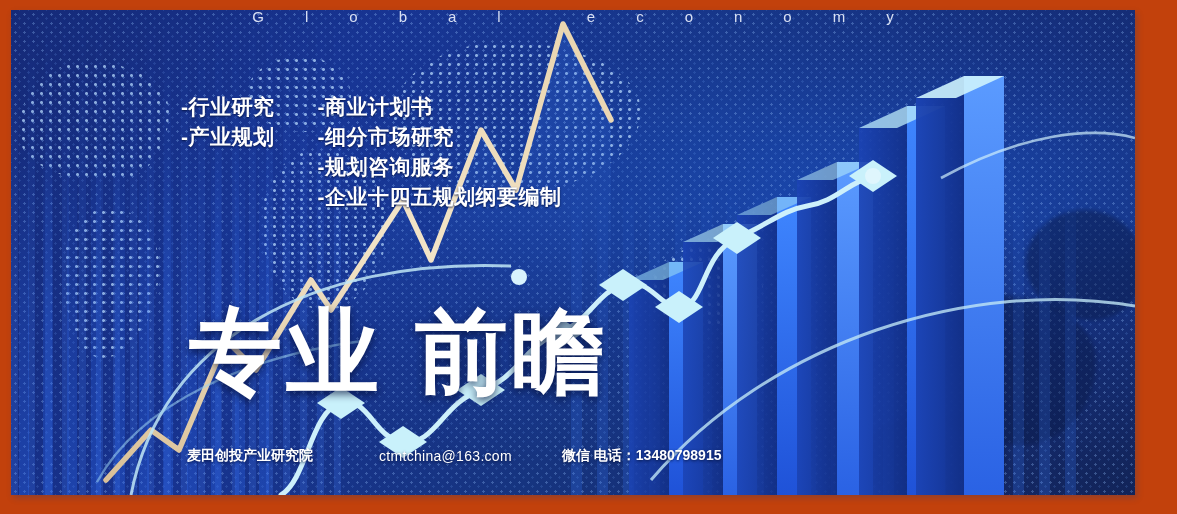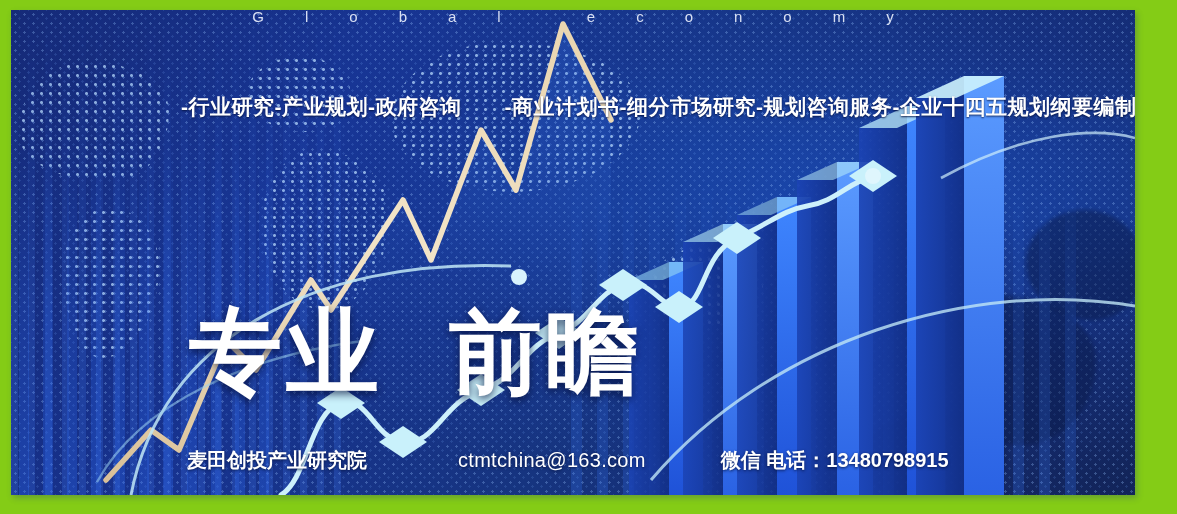--- a/index.html
+++ b/index.html
@@ -1,21 +1,21 @@
 <!DOCTYPE html>
 <html><head>
 <meta charset="utf-8">
 <style>
   html,body{margin:0;padding:0;background:#fafbfc;}
   body{font-family:"Liberation Sans","DejaVu Sans",sans-serif;}
 
   #stage{
     position:relative;
     width:1177px;height:514px;
-    background:#84cc16;
+    background:#c2410c;
     overflow:hidden;
   }
 
   
   #panel{
     position:absolute;
     left:11px;top:10px;
     width:1124px;height:485px;
     background:
       radial-gradient(120% 90% at 78% 38%, rgba(30,92,220,.55) 0%, rgba(24,62,170,.28) 38%, rgba(0,0,0,0) 66%),
@@ -93,51 +93,51 @@
     font-weight:400;
     opacity:.92;
     white-space:nowrap;
   }
 
   
   #services{
     position:absolute;left:170px;top:82px;
     display:flex;gap:43px;
   }
-  .svc-col{display:flex;}
+  .svc-col{display:flex;flex-direction:column;}
   .svc-item{
     color:#ffffff;
     font-size:21px;
     font-weight:700;
     line-height:30px;
     letter-spacing:.5px;
     text-shadow:0 1px 2px rgba(4,16,60,.85);
     white-space:nowrap;
   }
 
   
   #headline{
     position:absolute;left:178px;top:296px;
-    display:flex;gap:66px;
+    display:flex;gap:32px;
     color:#ffffff;
     font-size:93px;
     font-weight:700;
     line-height:1;
     letter-spacing:4px;
     text-shadow:0 3px 9px rgba(4,14,55,.75);
     white-space:nowrap;
   }
   #headline span{display:inline-block;}
 
   
   #footer{
     position:absolute;left:176px;top:437px;
-    display:flex;align-items:center;gap:75px;
+    display:flex;align-items:center;gap:50px;
     color:#ffffff;
-    font-size:20px;
+    font-size:14px;
     font-weight:700;
     text-shadow:0 1px 3px rgba(4,16,60,.85);
     white-space:nowrap;
   }
   #footer .email{font-weight:500;letter-spacing:.3px;margin-left:16px;}
   #footer .phone{font-weight:700;}
 </style>
 </head>
 <body>
 
@@ -256,21 +256,20 @@
       <path d="M640,470 C760,330 960,268 1124,296" fill="none" stroke="#bfe6f6" stroke-width="3" opacity=".8"></path>
       <path d="M930,168 C1010,124 1080,116 1124,128" fill="none" stroke="#cfeefb" stroke-width="2.6" opacity=".7"></path>
     </svg>
 
     <div id="topword">Global economy</div>
 
     <div id="services">
       <div class="svc-col">
         <div class="svc-item">-行业研究</div>
         <div class="svc-item">-产业规划</div>
-        <div class="svc-item">-政府咨询</div>
       </div>
       <div class="svc-col">
         <div class="svc-item">-商业计划书</div>
         <div class="svc-item">-细分市场研究</div>
         <div class="svc-item">-规划咨询服务</div>
         <div class="svc-item">-企业十四五规划纲要编制</div>
       </div>
     </div>
 
     <div id="headline">

